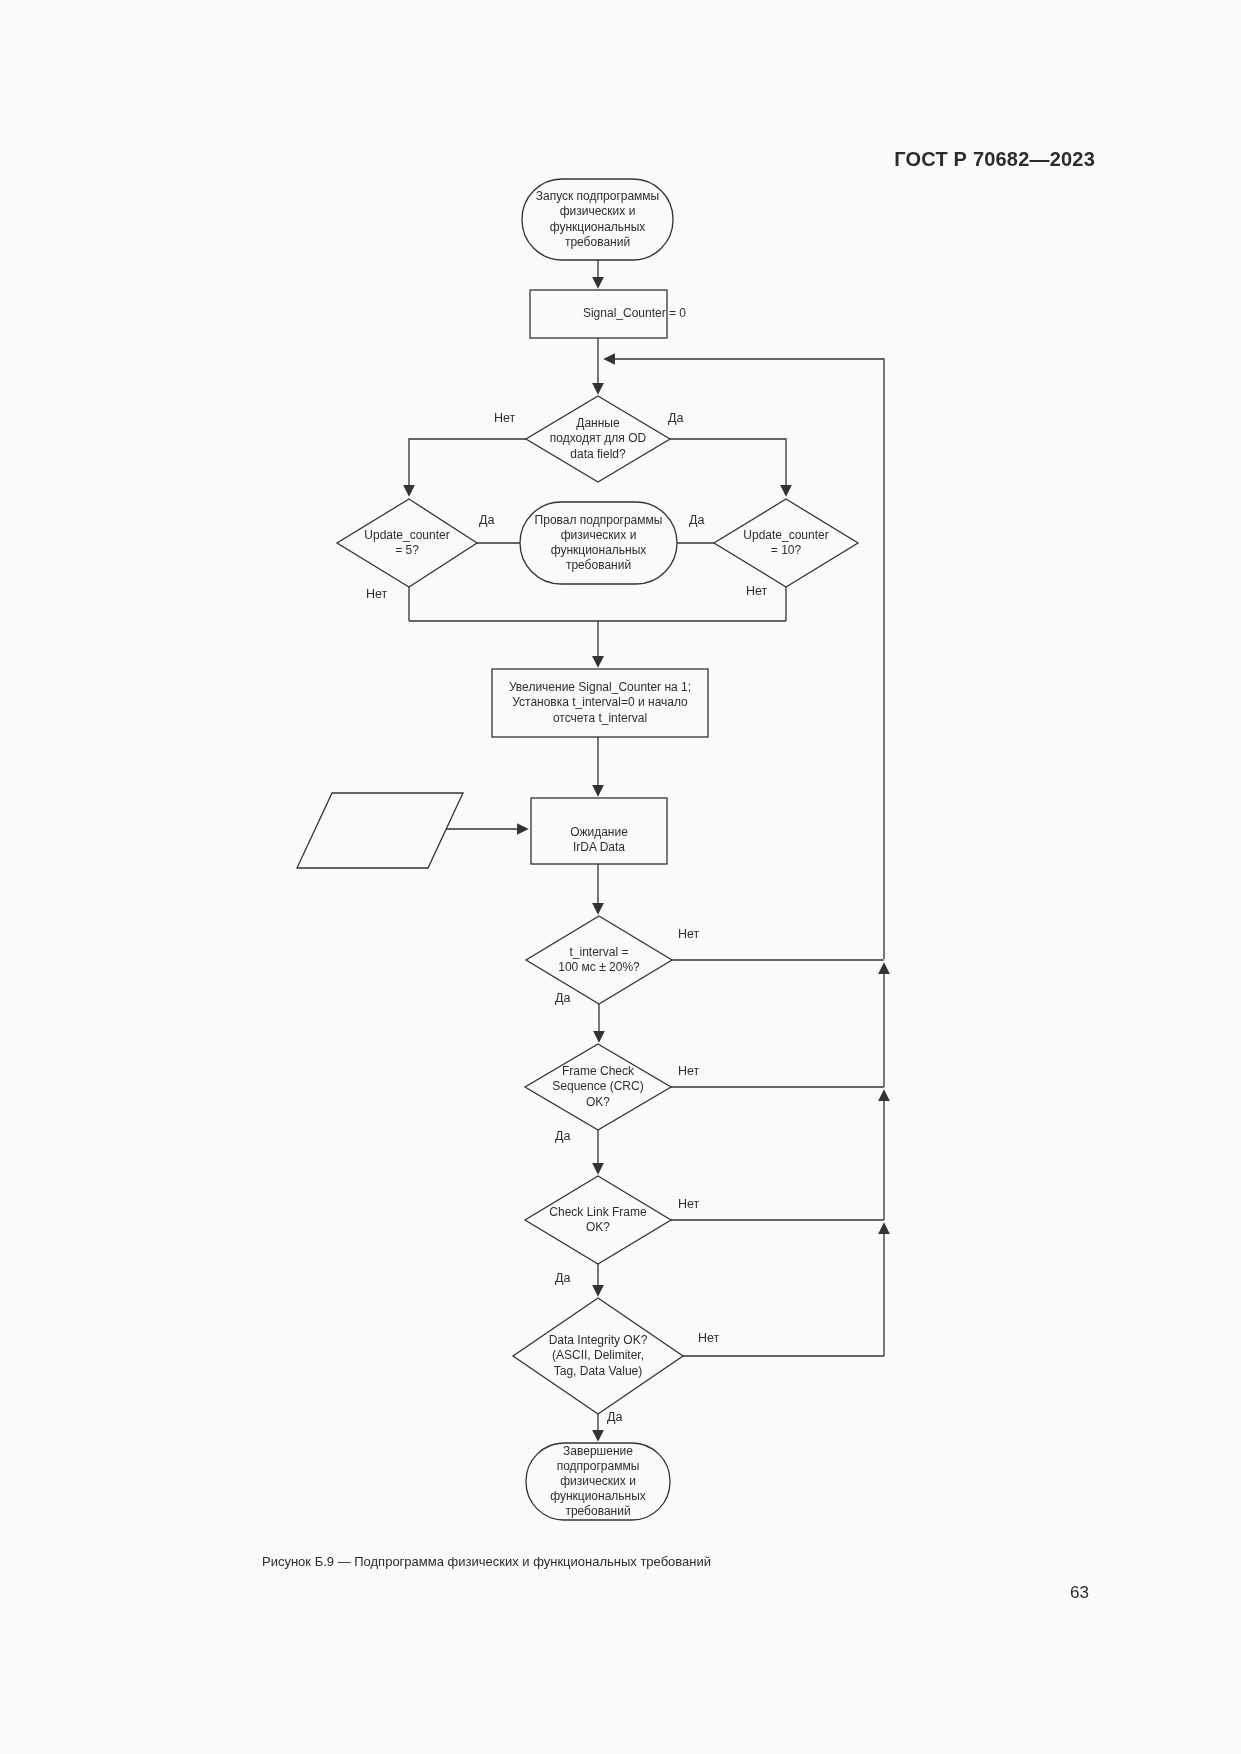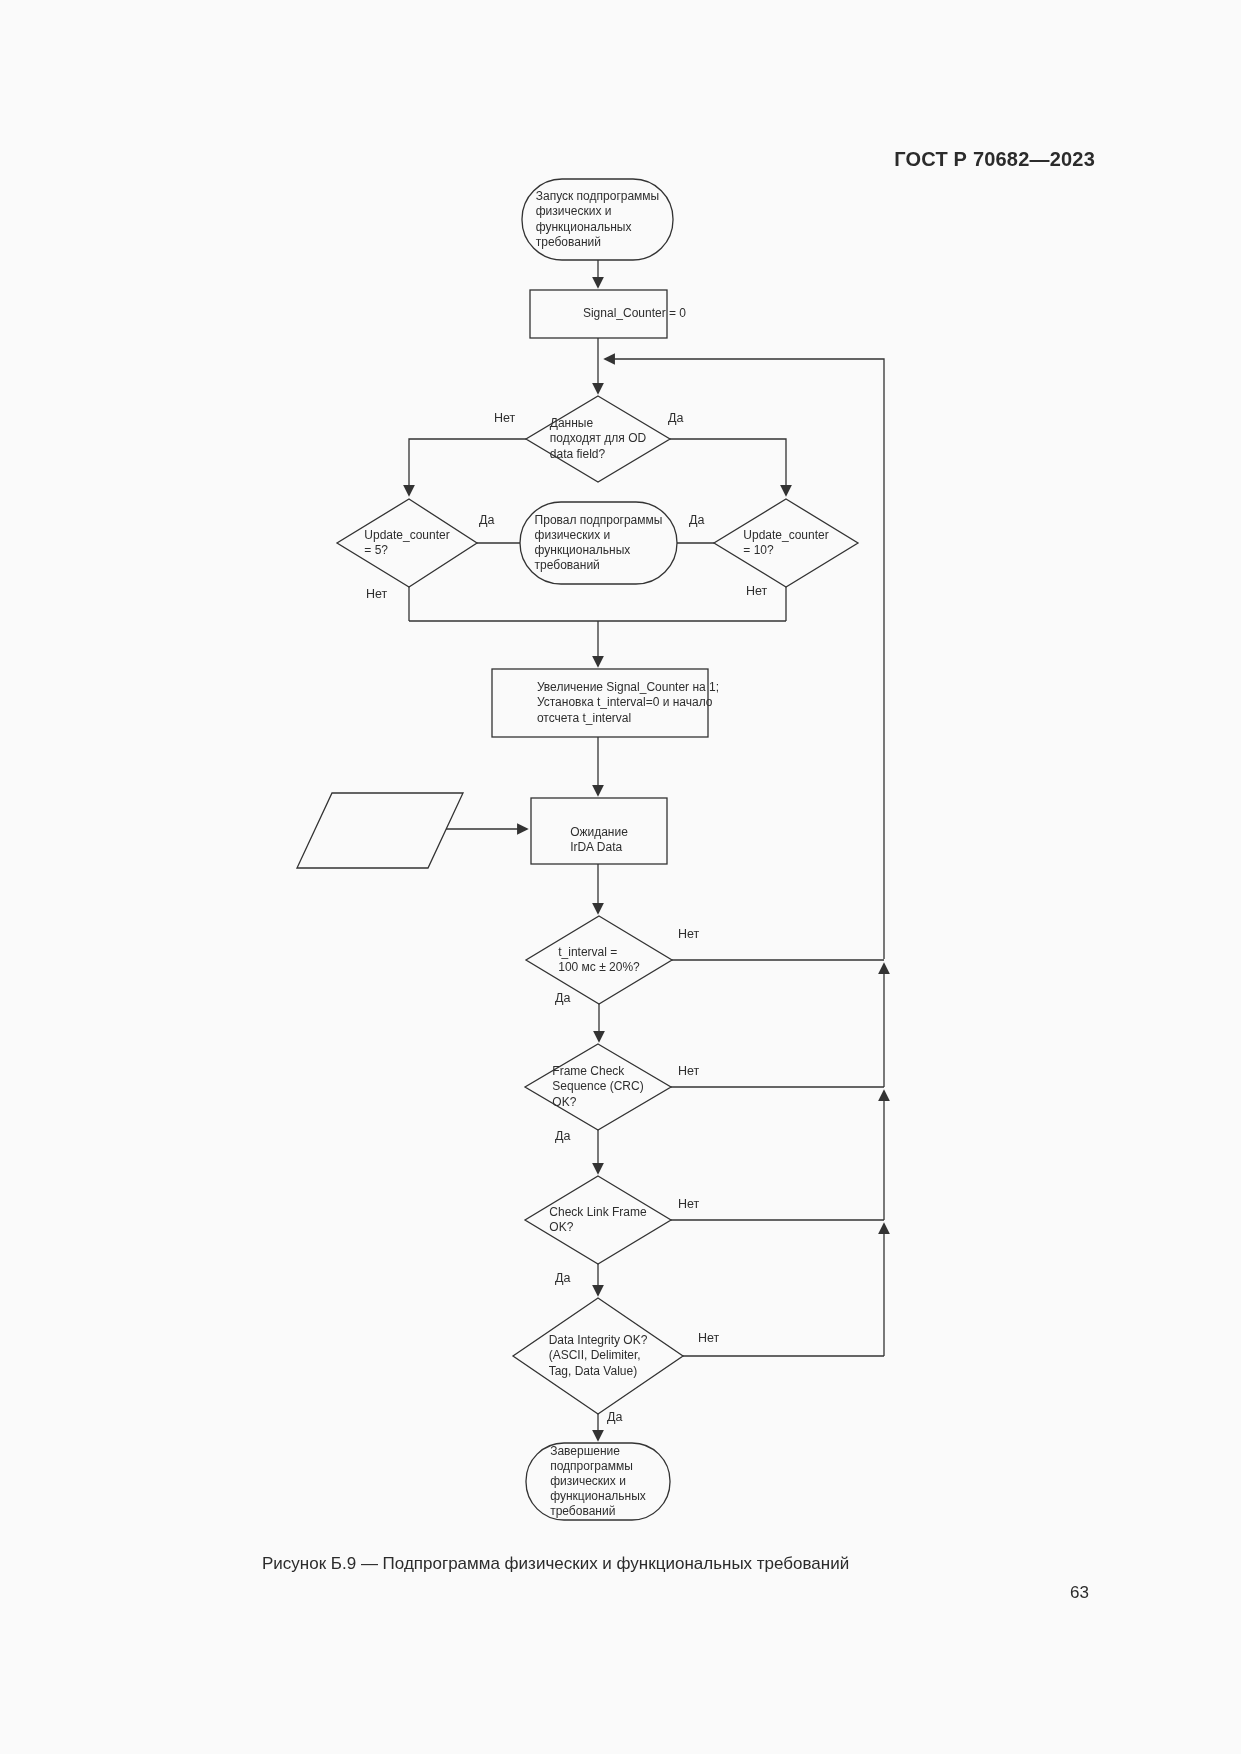--- a/index.html
+++ b/index.html
@@ -13,29 +13,29 @@
     margin:0 auto;
   }
   .hdr{
     position:absolute;top:104px;right:146px;
     font-size:20px;font-weight:bold;letter-spacing:.2px;color:#2b2b2b;margin-top:44px;
   }
   svg.chart{position:absolute;left:0;top:0;}
   .node{
     position:absolute;
     display:flex;align-items:center;justify-content:center;
-    white-space:pre-line;
+    text-align:center;white-space:pre-line;
     font-size:12px;line-height:1.26;color:#2e2e2e;
   }
   .branch{
     position:absolute;font-size:12.5px;color:#2e2e2e;
   }
   .caption{
     position:absolute;left:262px;top:1554px;
-    font-size:17px;color:#2b2b2b;
+    font-size:13px;color:#2b2b2b;
   }
   .pagenum{
     position:absolute;left:1070px;top:1583px;
     font-size:17px;color:#2b2b2b;
   }
 </style>
 </head>
 <body>
 
 <div class="page">
@@ -105,21 +105,21 @@
 подходят для OD
 data field?</div>
   <div class="node" style="left:337px;top:499px;width:140px;height:88px;">Update_counter
 = 5?</div>
   <div class="node" style="left:520px;top:502px;width:157px;height:82px;">Провал подпрограммы
 физических и
 функциональных
 требований</div>
   <div class="node" style="left:714px;top:499px;width:144px;height:88px;">Update_counter
 = 10?</div>
-  <div class="node" style="left:492px;top:669px;width:216px;height:68px;padding-left:28px;">Увеличение Signal_Counter на 1;
+  <div class="node" style="left:492px;top:669px;width:216px;height:68px;">Увеличение Signal_Counter на 1;
 Установка t_interval=0 и начало
 отсчета t_interval</div>
   <div class="node" style="left:531px;top:798px;width:136px;height:84px;">Ожидание
 IrDA Data</div>
   <div class="node" style="left:526px;top:916px;width:146px;height:88px;">t_interval =
 100 мс ± 20%?</div>
   <div class="node" style="left:525px;top:1044px;width:146px;height:86px;">Frame Check
 Sequence (CRC)
 OK?</div>
   <div class="node" style="left:525px;top:1176px;width:146px;height:88px;">Check Link Frame

